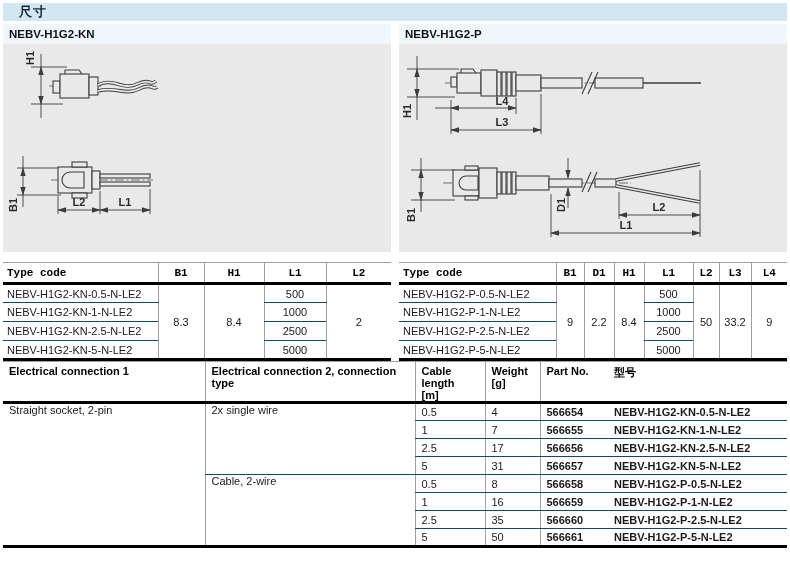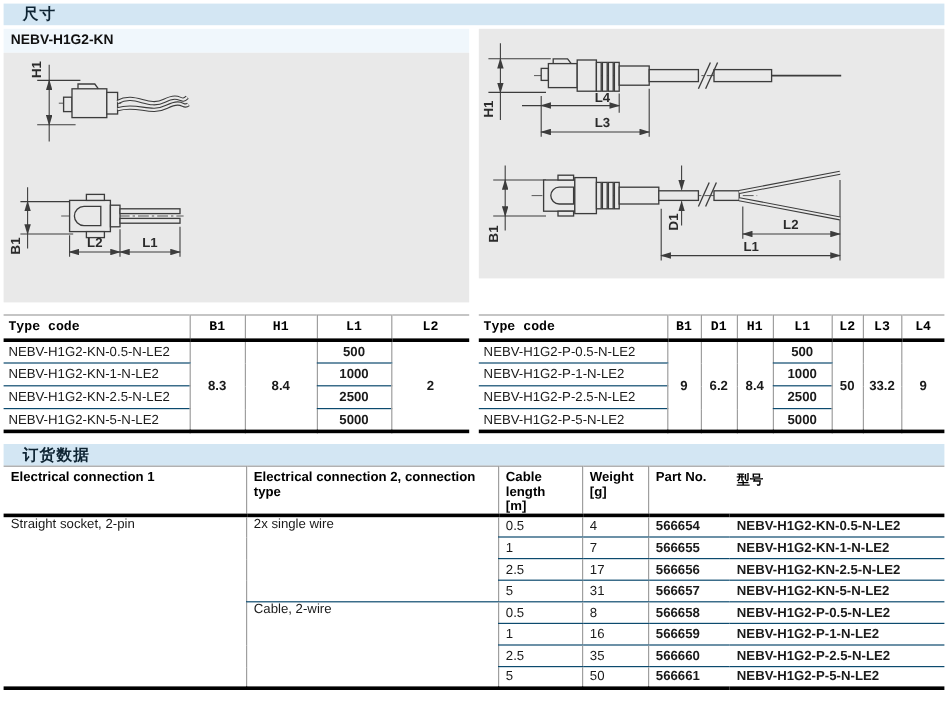--- a/index.html
+++ b/index.html
@@ -22,21 +22,21 @@
 
   
   .dim-row{display:flex;gap:8px;margin-top:10px;}
   table{border-collapse:collapse;table-layout:fixed;}
   .dim-table{width:388px;font-size:11px;border-top:1px solid #9f9f9f;border-bottom:3px solid #000;}
   .dim-table thead tr{height:21px;}
   .dim-table tbody tr{height:19px;}
   .dim-table th{font-weight:bold;border-bottom:3px solid #000;padding:0 4px;color:#000;font-family:Liberation Mono, monospace;}
   .dim-table td{padding:0 4px;}
   .tl{text-align:left;}
-  .ctr{text-align:center;font-weight:bold;}
+  .ctr{text-align:center;}
   .vl{border-left:1px solid #9f9f9f;}
   .sep{border-bottom:1px solid #0c4a6e;}
 
   
   .order-table{width:784px;font-size:11px;margin-top:0;border-top:1px solid #9f9f9f;border-bottom:3px solid #000;}
   .order-table thead th{height:36px;vertical-align:top;text-align:left;
         padding:3px 6px 0 6px;font-weight:bold;border-bottom:3px solid #000;color:#000;}
   .order-table tbody tr{height:18px;}
   .order-table td{padding:0 6px;vertical-align:top;}
   .order-table td.body-cell{vertical-align:middle;}
@@ -109,20 +109,21 @@
             <text x="31" y="21" transform="rotate(-90 31 21)">H1</text>
             <text x="14" y="168" transform="rotate(-90 14 168)">B1</text>
             <text x="76" y="162" text-anchor="middle">L2</text>
             <text x="122" y="162" text-anchor="middle">L1</text>
           </g>
         </svg>
       </div>
     </div>
 
     <div class="panel">
+      <div class="panel-label">NEBV-H1G2-P</div>
       <div class="panel-draw">
         <svg width="388" height="208" viewBox="0 0 388 208">
           <defs>
             <marker id="bL" viewBox="0 0 10 6" refX="9" refY="3" markerWidth="10" markerHeight="6" orient="auto-start-reverse">
                 <path d="M0,0 L10,3 L0,6 z" fill="#3c3c3c"></path>
               </marker>
             <marker id="bR" viewBox="0 0 10 6" refX="9" refY="3" markerWidth="10" markerHeight="6" orient="auto">
                 <path d="M0,0 L10,3 L0,6 z" fill="#3c3c3c"></path>
               </marker>
           </defs>
@@ -271,21 +272,21 @@
           <th class="ctr vl">L1</th>
           <th class="ctr vl">L2</th>
           <th class="ctr vl">L3</th>
           <th class="ctr vl">L4</th>
         </tr>
       </thead>
       <tbody>
         <tr>
           <td class="tl sep">NEBV-H1G2-P-0.5-N-LE2</td>
           <td class="ctr vl" rowspan="4">9</td>
-          <td class="ctr vl" rowspan="4">6.2</td>
+          <td class="ctr vl" rowspan="4">2.2</td>
           <td class="ctr vl" rowspan="4">8.4</td>
           <td class="ctr vl sep">500</td>
           <td class="ctr vl" rowspan="4">50</td>
           <td class="ctr vl" rowspan="4">33.2</td>
           <td class="ctr vl" rowspan="4">9</td>
         </tr>
         <tr>
           <td class="tl sep">NEBV-H1G2-P-1-N-LE2</td>
           <td class="ctr vl sep">1000</td>
         </tr>
@@ -294,21 +295,20 @@
           <td class="ctr vl sep">2500</td>
         </tr>
         <tr>
           <td class="tl">NEBV-H1G2-P-5-N-LE2</td>
           <td class="ctr vl">5000</td>
         </tr>
       </tbody>
     </table>
   </div>
 
-  <div class="band ord-band">订货数据</div>
 
   <table class="order-table">
     <colgroup>
         <col style="width:202px">
         <col style="width:210px">
         <col style="width:70px">
         <col style="width:55px">
         <col style="width:68px">
         <col>
       </colgroup>

